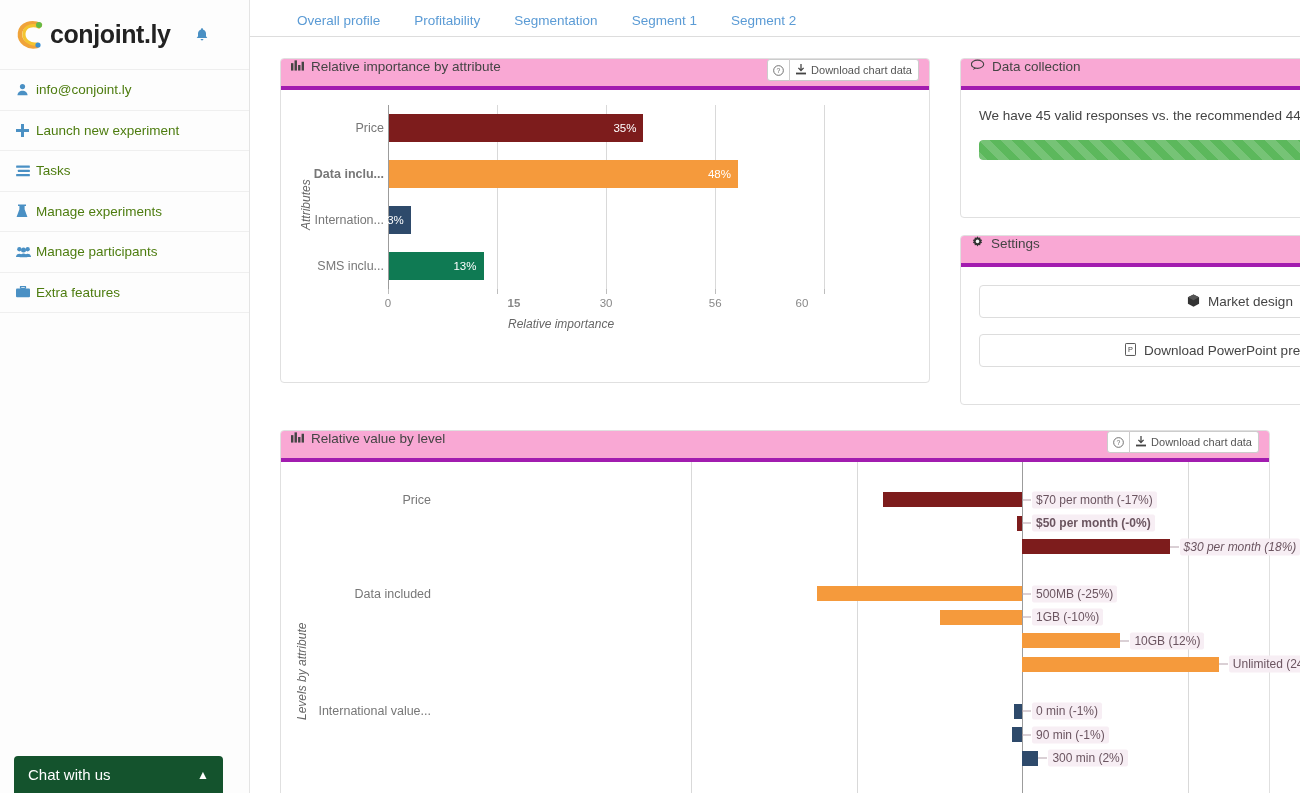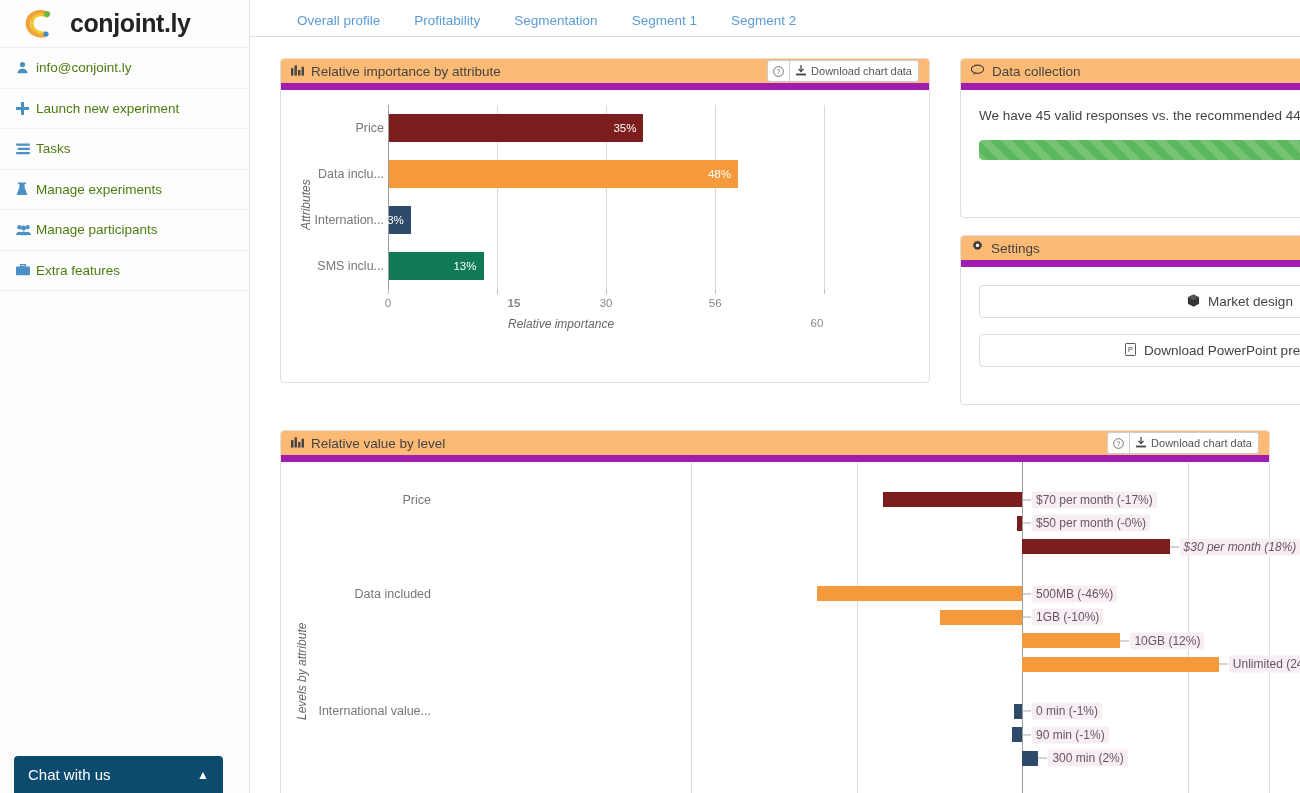--- a/index.html
+++ b/index.html
@@ -15,25 +15,24 @@
   #app { position: relative; width: 1300px; height: 793px; }
 
   
   #sidebar {
     position: absolute; left: 0; top: 0;
     width: 250px; height: 793px;
     background: #fdfdfd;
     border-right: 1px solid #e4e4e4;
   }
   .brand {
-    height: 48px;
+    height: 70px;
     display: flex; align-items: center;
-    padding: 0 24px;
+    padding: 0 16px;
     border-bottom: 1px solid #eeeeee;
-    gap: 12px;
   }
   .brand-logo { width: 30px; height: 32px; margin-right: 4px; flex: none; }
   .brand-text {
     font-size: 25px; font-weight: bold; color: #222;
     letter-spacing: -0.4px;
   }
   .brand-spacer { flex: 1; }
   .bell-icon { color: #4a90c4; font-size: 15px; margin-right: 24px; }
 
   .nav-item {
@@ -50,21 +49,21 @@
     width: 20px; flex: none;
     color: #4a90c4;
     font-size: 13px;
     display: inline-flex; align-items: center;
   }
   .nav-item .lbl { color: #4d7c0f; }
 
   .chat-widget {
     position: absolute; left: 14px; bottom: 0;
     width: 209px; height: 37px;
-    background: #0c4a6e;
+    background: #14532d;
     border-radius: 4px 4px 0 0;
     display: flex; align-items: center;
     padding: 0 14px;
     color: #fff; font-size: 15px;
     cursor: pointer;
   }
   .chat-widget .caret { margin-left: auto; font-size: 12px; }
 
   
   #main {
@@ -101,24 +100,24 @@
 
   
   .panel {
     position: absolute;
     border: 1px solid #e0e0e0;
     border-radius: 4px;
     background: #fff;
   }
   .panel-head {
     height: 31px;
-    background: #fdba74;
-    border-bottom: 7px solid #a21caf;
+    background: #f9a8d4;
+    border-bottom: 4px solid #a21caf;
     border-radius: 3px 3px 0 0;
-    display: flex; align-items: center;
+    display: flex; align-items: flex-start;
     padding: 0 10px;
     font-size: 13.5px;
     color: #444;
   }
   .panel-head .head-ic { margin-right: 7px; color: #444; font-size: 12px; }
   .panel-head .title { color: #444; }
   .panel-head .spacer { flex: 1; }
 
   .btn-group { display: flex; align-items: stretch; height: 22px; }
   .btn {
@@ -364,25 +363,25 @@
             <div class="tick-mark" style="left: 216.05px; top: 199px;"></div>
             <div class="tick-label" style="left: 233px; top: 207px; font-weight: bold;">15</div>
             <div class="gridline" style="left: 325.1px; top: 15px; height: 184px;"></div>
             <div class="tick-mark" style="left: 325.1px; top: 199px;"></div>
             <div class="tick-label" style="left: 325.1px; top: 207px;">30</div>
             <div class="gridline" style="left: 434.15px; top: 15px; height: 184px;"></div>
             <div class="tick-mark" style="left: 434.15px; top: 199px;"></div>
             <div class="tick-label" style="left: 434.15px; top: 207px;">56</div>
             <div class="gridline" style="left: 543.2px; top: 15px; height: 184px;"></div>
             <div class="tick-mark" style="left: 543.2px; top: 199px;"></div>
-            <div class="tick-label" style="left: 536px; top: 207px; margin-top: 20px;">60</div>
+            <div class="tick-label" style="left: 521px; top: 207px;">60</div>
             <div class="cat-label" style="left: 0px; width: 103px; top: 38px;">Price</div>
             <div class="bar" style="left: 108px; top: 24px; width: 254.45px; height: 28px; background: rgb(125, 28, 28);"></div>
             <div class="bar-value" style="left: 355.45px; top: 38px; transform: translate(-100%, -50%);">35%</div>
-            <div class="cat-label" style="left: 0px; width: 103px; top: 84px;">Data inclu...</div>
+            <div class="cat-label" style="left: 0px; width: 103px; top: 84px; font-weight: bold;">Data inclu...</div>
             <div class="bar" style="left: 108px; top: 70px; width: 348.96px; height: 28px; background: rgb(245, 154, 60);"></div>
             <div class="bar-value" style="left: 449.96px; top: 84px; transform: translate(-100%, -50%);">48%</div>
             <div class="cat-label" style="left: 0px; width: 103px; top: 130px;">Internation...</div>
             <div class="bar" style="left: 108px; top: 116px; width: 21.81px; height: 28px; background: rgb(46, 74, 107);"></div>
             <div class="bar-value" style="left: 122.81px; top: 130px; transform: translate(-100%, -50%);">3%</div>
             <div class="cat-label" style="left: 0px; width: 103px; top: 176px;">SMS inclu...</div>
             <div class="bar" style="left: 108px; top: 162px; width: 94.51px; height: 28px; background: rgb(15, 122, 83);"></div>
             <div class="bar-value" style="left: 195.51px; top: 176px; transform: translate(-100%, -50%);">13%</div>
             <div class="axis-title" style="left: 227px; top: 227px;">Relative importance</div>
             <div class="axis-title vertical" style="left: 18px; top: 140px;">Attributes</div>
@@ -476,28 +475,28 @@
         <div class="chart" id="chart2">
             <div class="gridline" style="left: 410px; top: 0px; height: 367px;"></div>
             <div class="gridline" style="left: 575.5px; top: 0px; height: 367px;"></div>
             <div class="axis-zero" style="left: 741px; top: 0px; height: 367px;"></div>
             <div class="gridline" style="left: 906.5px; top: 0px; height: 367px;"></div>
             <div class="bar" style="left: 601.6px; top: 30.25px; width: 139.4px; height: 15px; background: rgb(125, 28, 28);"></div>
             <div class="leader" style="left: 741px; top: 37.75px; width: 9px;"></div>
             <div class="lvl-label" style="left: 751px; top: 37.75px;">$70 per month (-17%)</div>
             <div class="bar" style="left: 736.08px; top: 53.75px; width: 5px; height: 15px; background: rgb(125, 28, 28);"></div>
             <div class="leader" style="left: 741px; top: 61.25px; width: 9px;"></div>
-            <div class="lvl-label" style="left: 751px; top: 61.25px;">$50 per month (-0%)</div>
+            <div class="lvl-label" style="left: 751px; top: 61.25px; font-weight: bold;">$50 per month (-0%)</div>
             <div class="bar" style="left: 741px; top: 77.25px; width: 147.6px; height: 15px; background: rgb(125, 28, 28);"></div>
             <div class="leader" style="left: 888.6px; top: 84.75px; width: 9px;"></div>
             <div class="lvl-label" style="left: 898.6px; top: 84.75px; font-style: italic;">$30 per month (18%)</div>
             <div class="cat-label" style="left: 0px; width: 150px; top: 37.75px;">Price</div>
             <div class="bar" style="left: 536px; top: 124.25px; width: 205px; height: 15px; background: rgb(245, 154, 60);"></div>
             <div class="leader" style="left: 741px; top: 131.75px; width: 9px;"></div>
-            <div class="lvl-label" style="left: 751px; top: 131.75px;">500MB (-46%)</div>
+            <div class="lvl-label" style="left: 751px; top: 131.75px;">500MB (-25%)</div>
             <div class="bar" style="left: 659px; top: 147.75px; width: 82px; height: 15px; background: rgb(245, 154, 60);"></div>
             <div class="leader" style="left: 741px; top: 155.25px; width: 9px;"></div>
             <div class="lvl-label" style="left: 751px; top: 155.25px;">1GB (-10%)</div>
             <div class="bar" style="left: 741px; top: 171.25px; width: 98.4px; height: 15px; background: rgb(245, 154, 60);"></div>
             <div class="leader" style="left: 839.4px; top: 178.75px; width: 9px;"></div>
             <div class="lvl-label" style="left: 849.4px; top: 178.75px;">10GB (12%)</div>
             <div class="bar" style="left: 741px; top: 194.75px; width: 196.8px; height: 15px; background: rgb(245, 154, 60);"></div>
             <div class="leader" style="left: 937.8px; top: 202.25px; width: 9px;"></div>
             <div class="lvl-label" style="left: 947.8px; top: 202.25px;">Unlimited (24%)</div>
             <div class="cat-label" style="left: 0px; width: 150px; top: 131.75px;">Data included</div>

